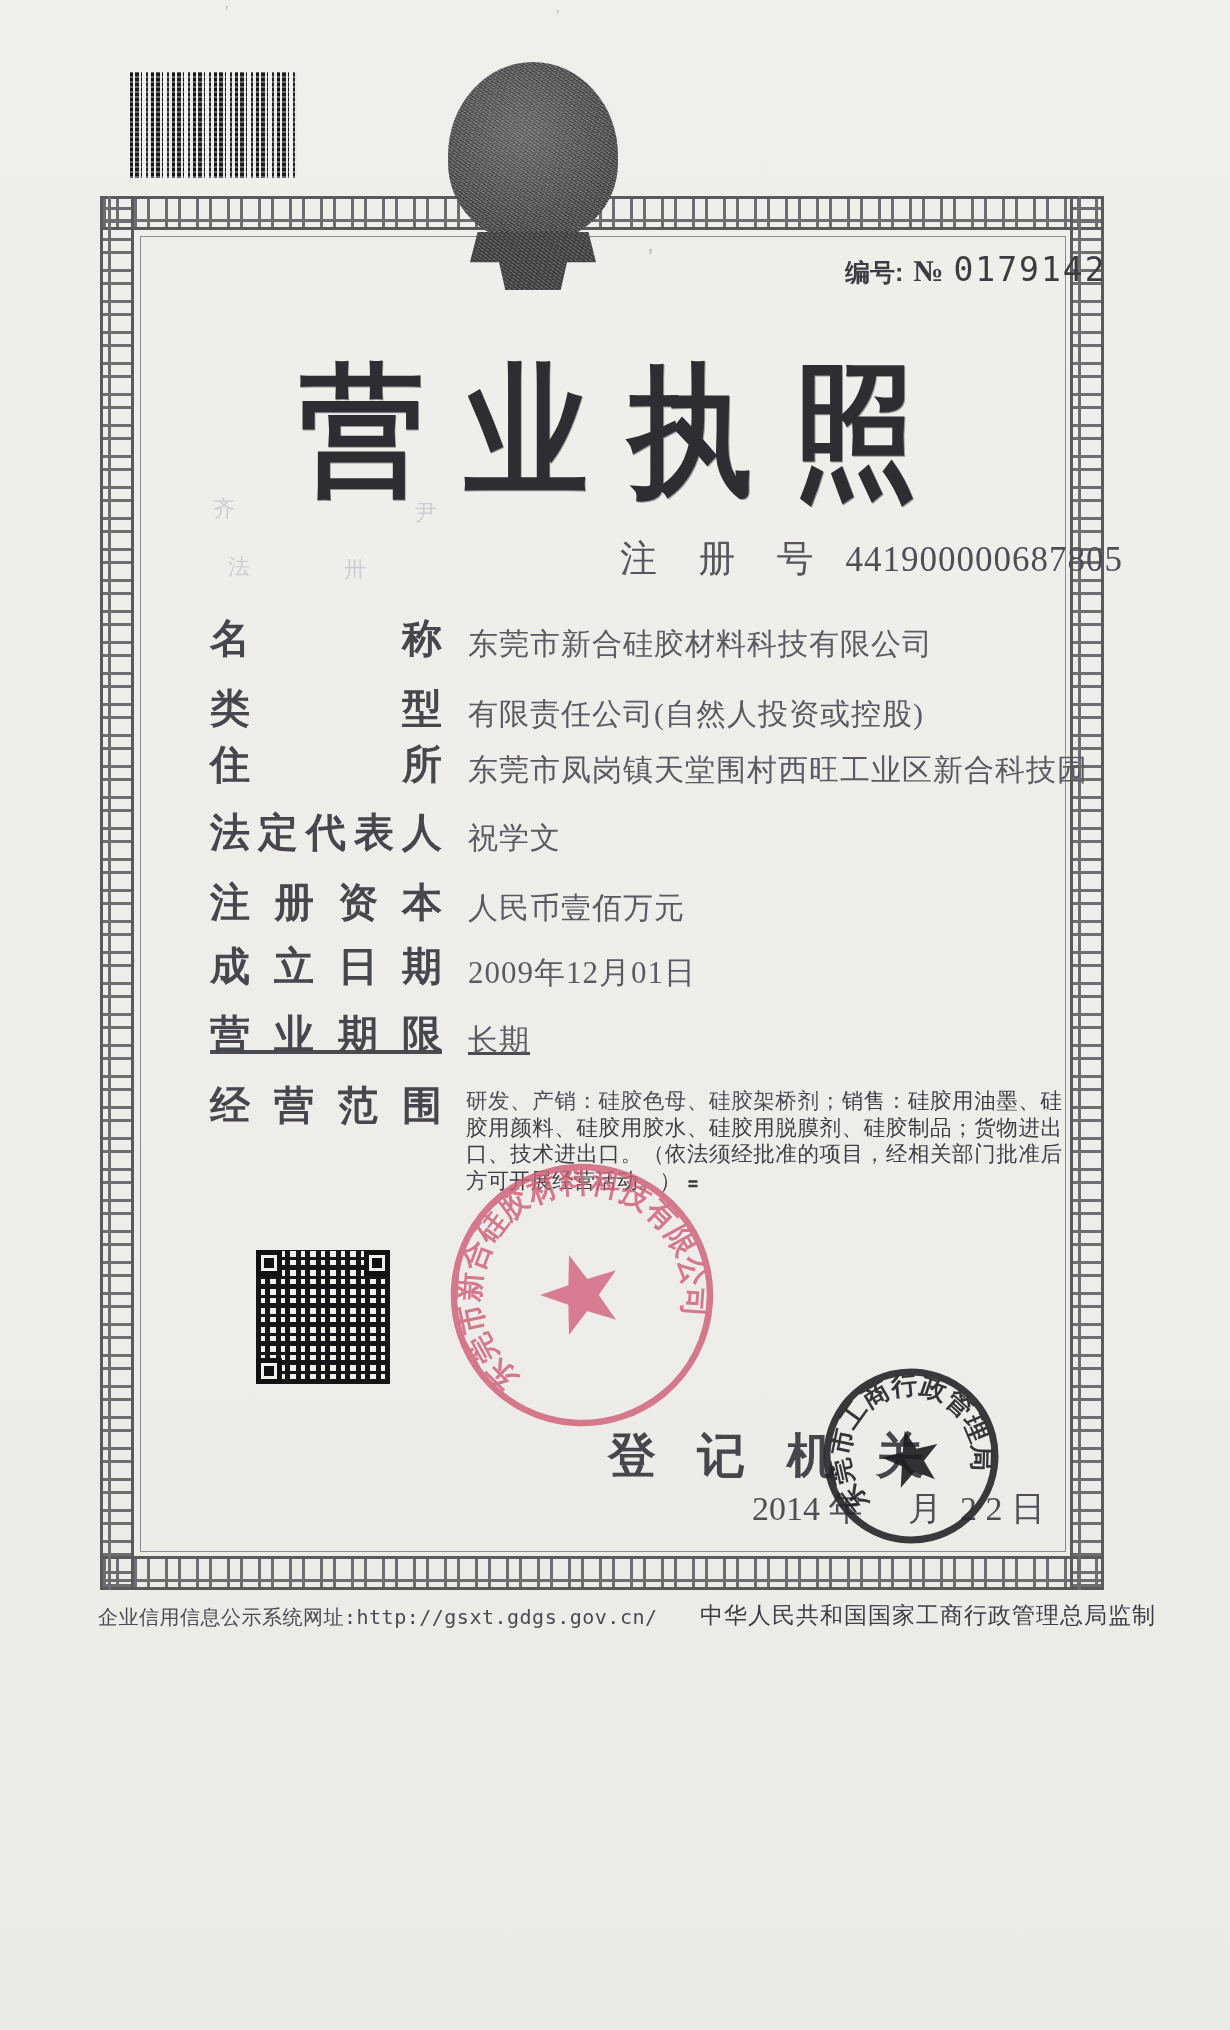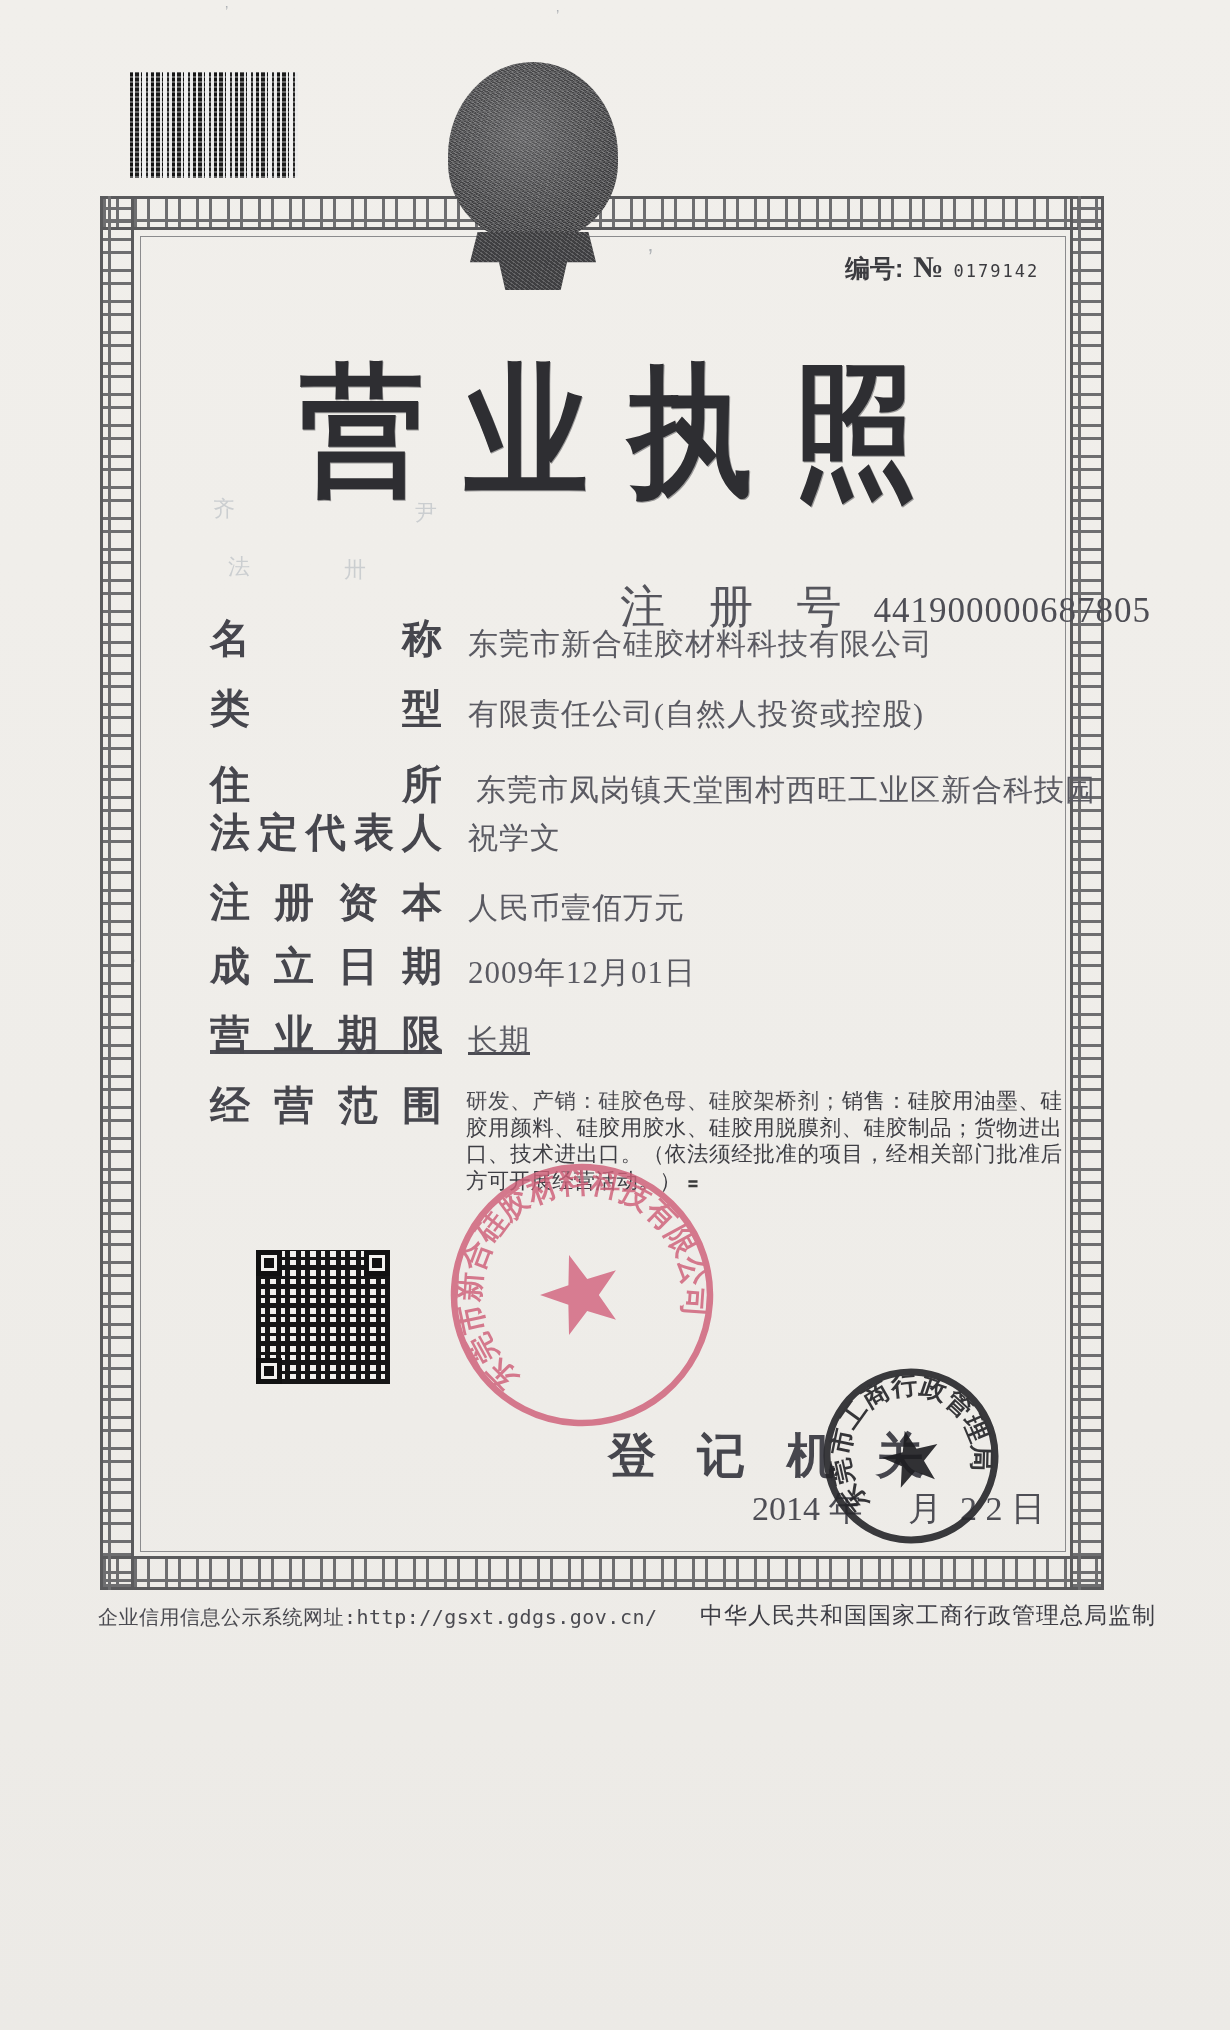--- a/index.html
+++ b/index.html
@@ -43,32 +43,32 @@
       repeating-linear-gradient(0deg, transparent 0 3px, #6e6e70 3px 6px, transparent 6px 16px, #6e6e70 16px 19px, transparent 19px 31px),
       repeating-linear-gradient(90deg, transparent 0 5px, #6e6e70 5px 8px, transparent 8px 28px);}
   .frame-inner{position:absolute;left:140px;top:236px;width:924px;height:1314px;
     border:1.5px solid #8b8b8d;z-index:2;}
 
   
   .serial{position:absolute;left:845px;top:250px;z-index:5;display:flex;align-items:baseline;gap:10px;
     color:#3c3c40;}
   .serial .lab{font-size:25px;font-weight:bold;}
   .serial .nosym{font-size:30px;font-weight:bold;font-family:"Liberation Serif",serif;}
-  .serial .num{font-size:17px;font-family:"DejaVu Sans Mono",monospace;letter-spacing:2px;}
+  .serial .num{font-size:33px;font-family:"DejaVu Sans Mono",monospace;letter-spacing:2px;}
 
   
   .title{position:absolute;left:300px;top:360px;z-index:5;
     font-size:142px;font-weight:900;letter-spacing:47px;line-height:1.0;
     color:#2e2e32;white-space:nowrap;transform:scaleX(.87);transform-origin:left top;
     font-family:"Liberation Sans",sans-serif;
     text-shadow:1px 1px 0 rgba(46,46,50,.45);}
 
   
   .regline{position:absolute;left:620px;top:534px;z-index:5;display:flex;align-items:baseline;}
-  .regline .lab{font-size:45px;letter-spacing:16px;color:#55555c;font-family:"Liberation Serif",serif;margin-top:43px;}
+  .regline .lab{font-size:37px;letter-spacing:16px;color:#55555c;font-family:"Liberation Serif",serif;}
   .regline .num{font-size:35px;margin-left:16px;color:#4e4e55;font-family:"Liberation Serif",serif;letter-spacing:1px;}
 
   
   .row{position:absolute;left:210px;z-index:5;display:flex;align-items:flex-start;}
   .flabel{display:inline-block;width:232px;font-size:40px;font-weight:bold;
     color:#46464d;font-family:"Liberation Serif",serif;
     text-align:justify;text-align-last:justify;line-height:1.05;}
   .fvalue{margin-left:26px;font-size:30px;color:#5a5a62;font-family:"Liberation Serif",serif;
     letter-spacing:1px;white-space:nowrap;padding-top:6px;}
   .fvalue.date{font-size:31px;}
@@ -147,21 +147,21 @@
   </div>
 
   <div class="row" style="top:618px;">
     <span class="flabel">名称</span>
     <span class="fvalue">东莞市新合硅胶材料科技有限公司</span>
   </div>
   <div class="row" style="top:688px;">
     <span class="flabel">类型</span>
     <span class="fvalue">有限责任公司(自然人投资或控股)</span>
   </div>
-  <div class="row" style="top:764px;gap:8px;">
+  <div class="row" style="top:744px;">
     <span class="flabel">住所</span>
     <span class="fvalue">东莞市凤岗镇天堂围村西旺工业区新合科技园</span>
   </div>
   <div class="row" style="top:882px;">
     <span class="flabel">注册资本</span>
     <span class="fvalue">人民币壹佰万元</span>
   </div>
   <div class="row" style="top:812px;">
     <span class="flabel">法定代表人</span>
     <span class="fvalue">祝学文</span>

